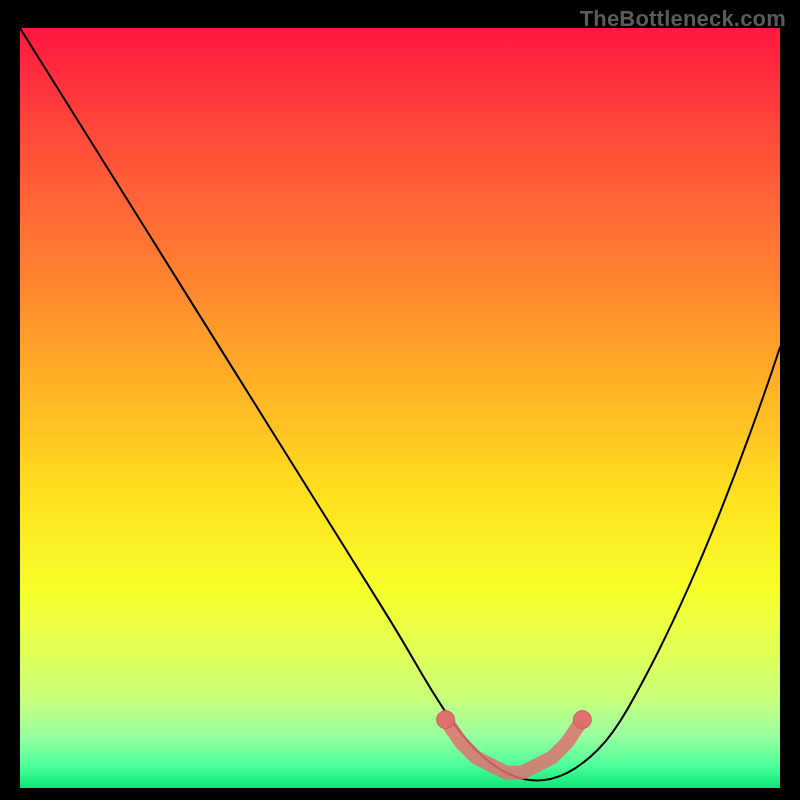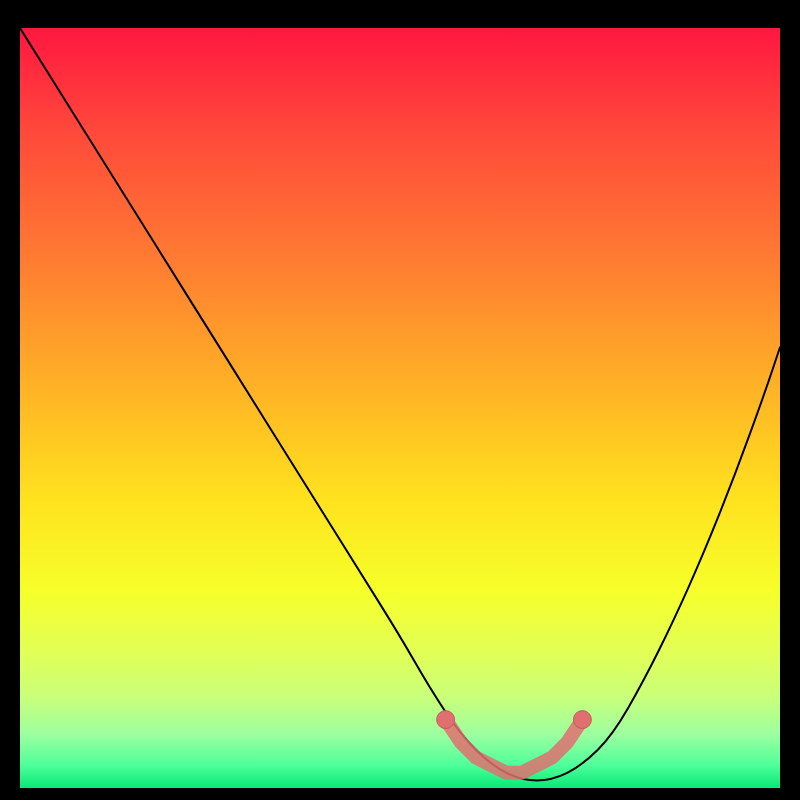--- a/index.html
+++ b/index.html
@@ -38,20 +38,21 @@
   svg.plot {
     display: block;
     width: 760px;
     height: 760px;
   }
 </style>
 </head>
 <body>
 
 <div class="frame">
+  <div class="watermark">TheBottleneck.com</div>
   <div class="plot-wrap">
     <svg class="plot" viewBox="0 0 760 760" preserveAspectRatio="none">
       <defs>
         <linearGradient id="bg-grad" x1="0" y1="0" x2="0" y2="1">
             <stop offset="0%" stop-color="#ff1740"></stop>
             <stop offset="14.000000000000002%" stop-color="#ff4a3a"></stop>
             <stop offset="30%" stop-color="#ff7a32"></stop>
             <stop offset="46%" stop-color="#ffae26"></stop>
             <stop offset="62%" stop-color="#ffe21e"></stop>
             <stop offset="74%" stop-color="#f6ff2a"></stop>

